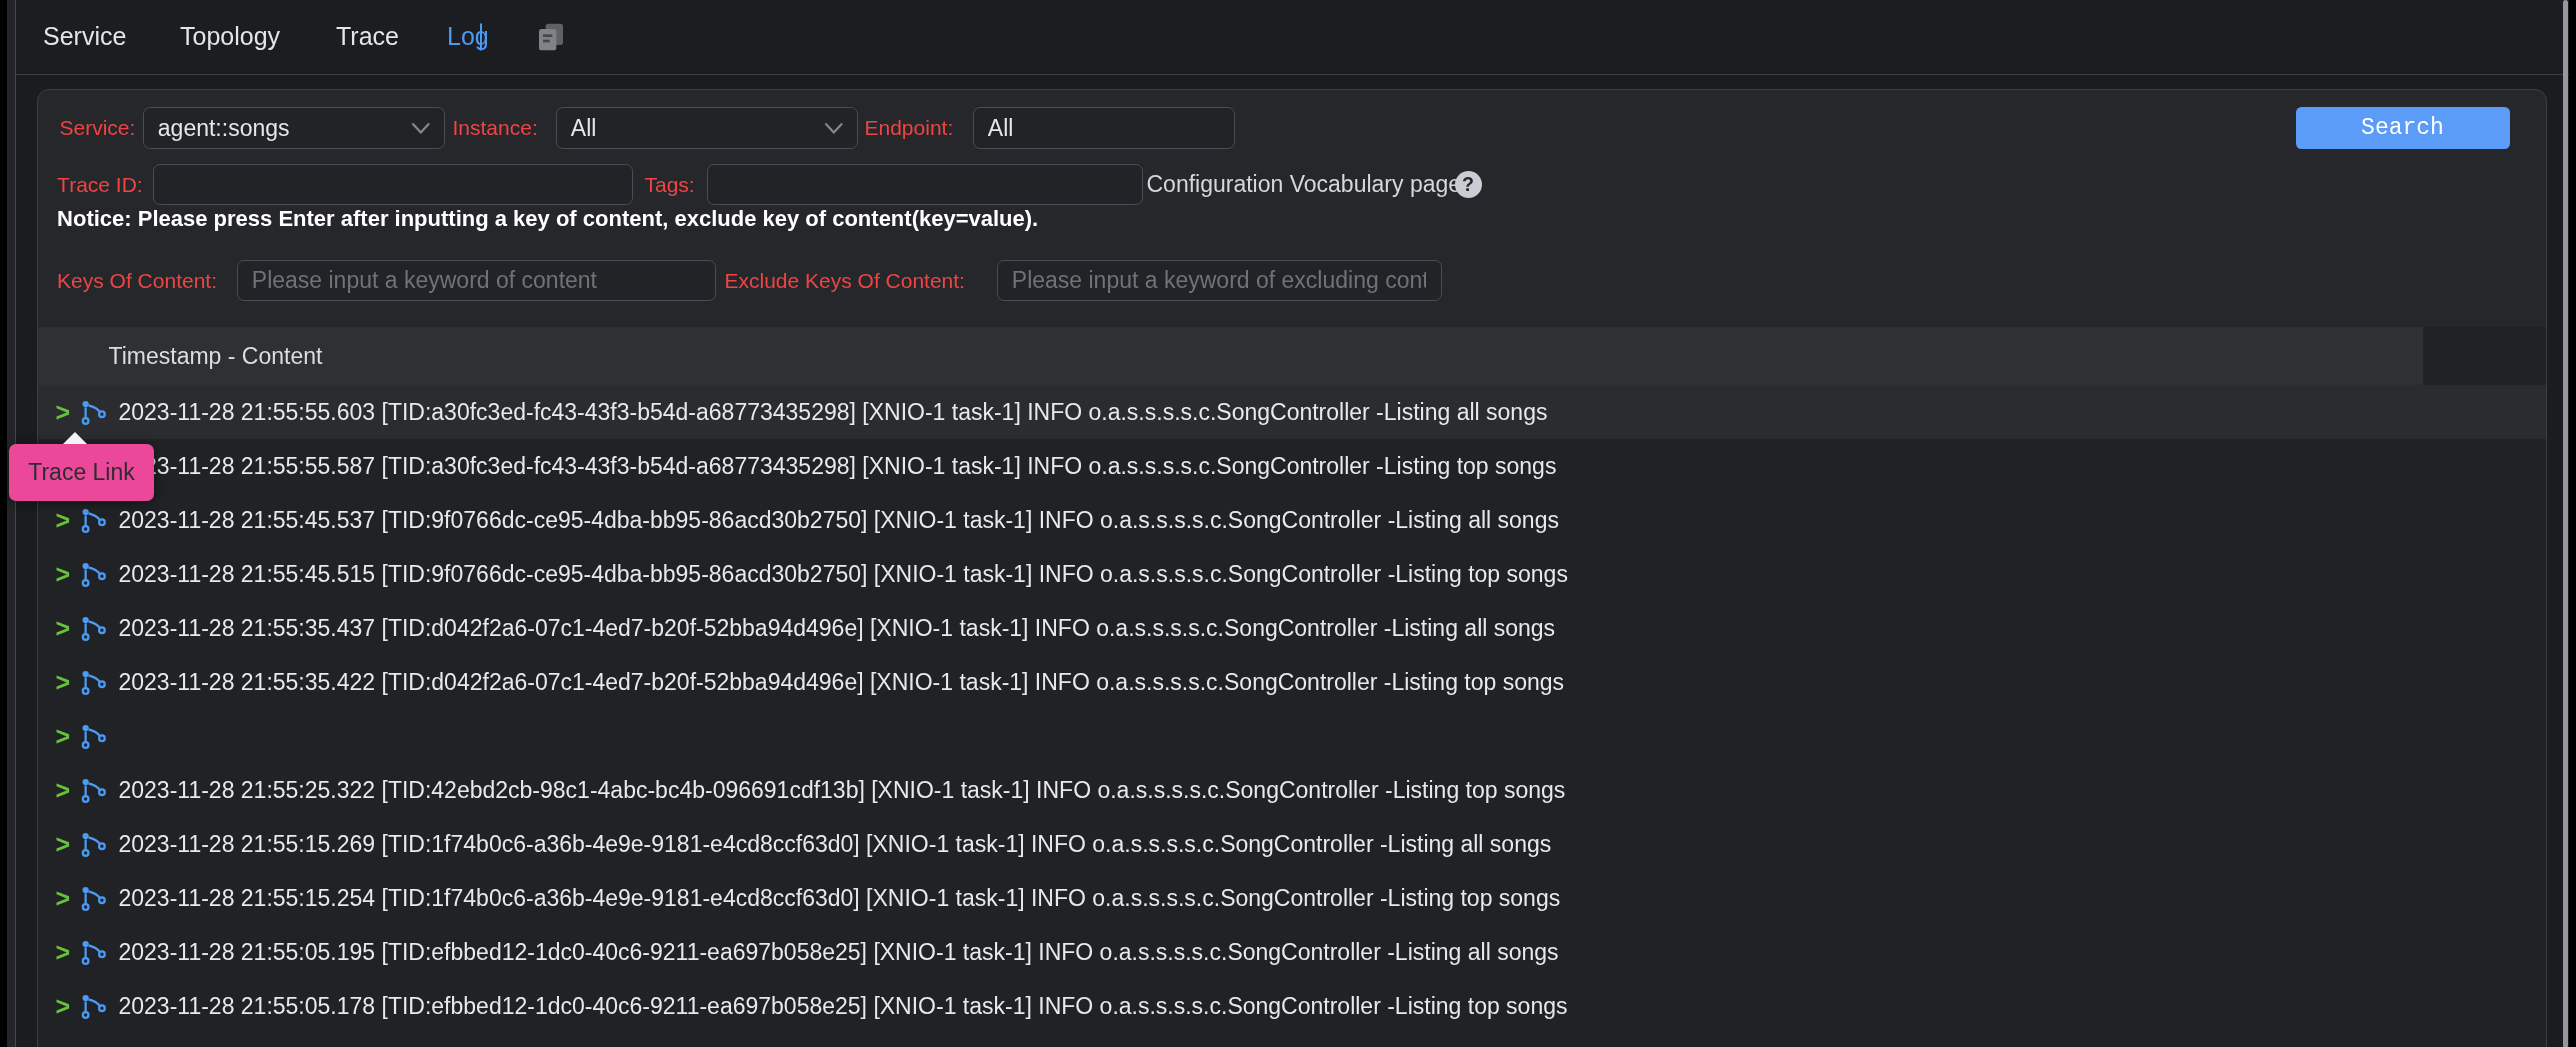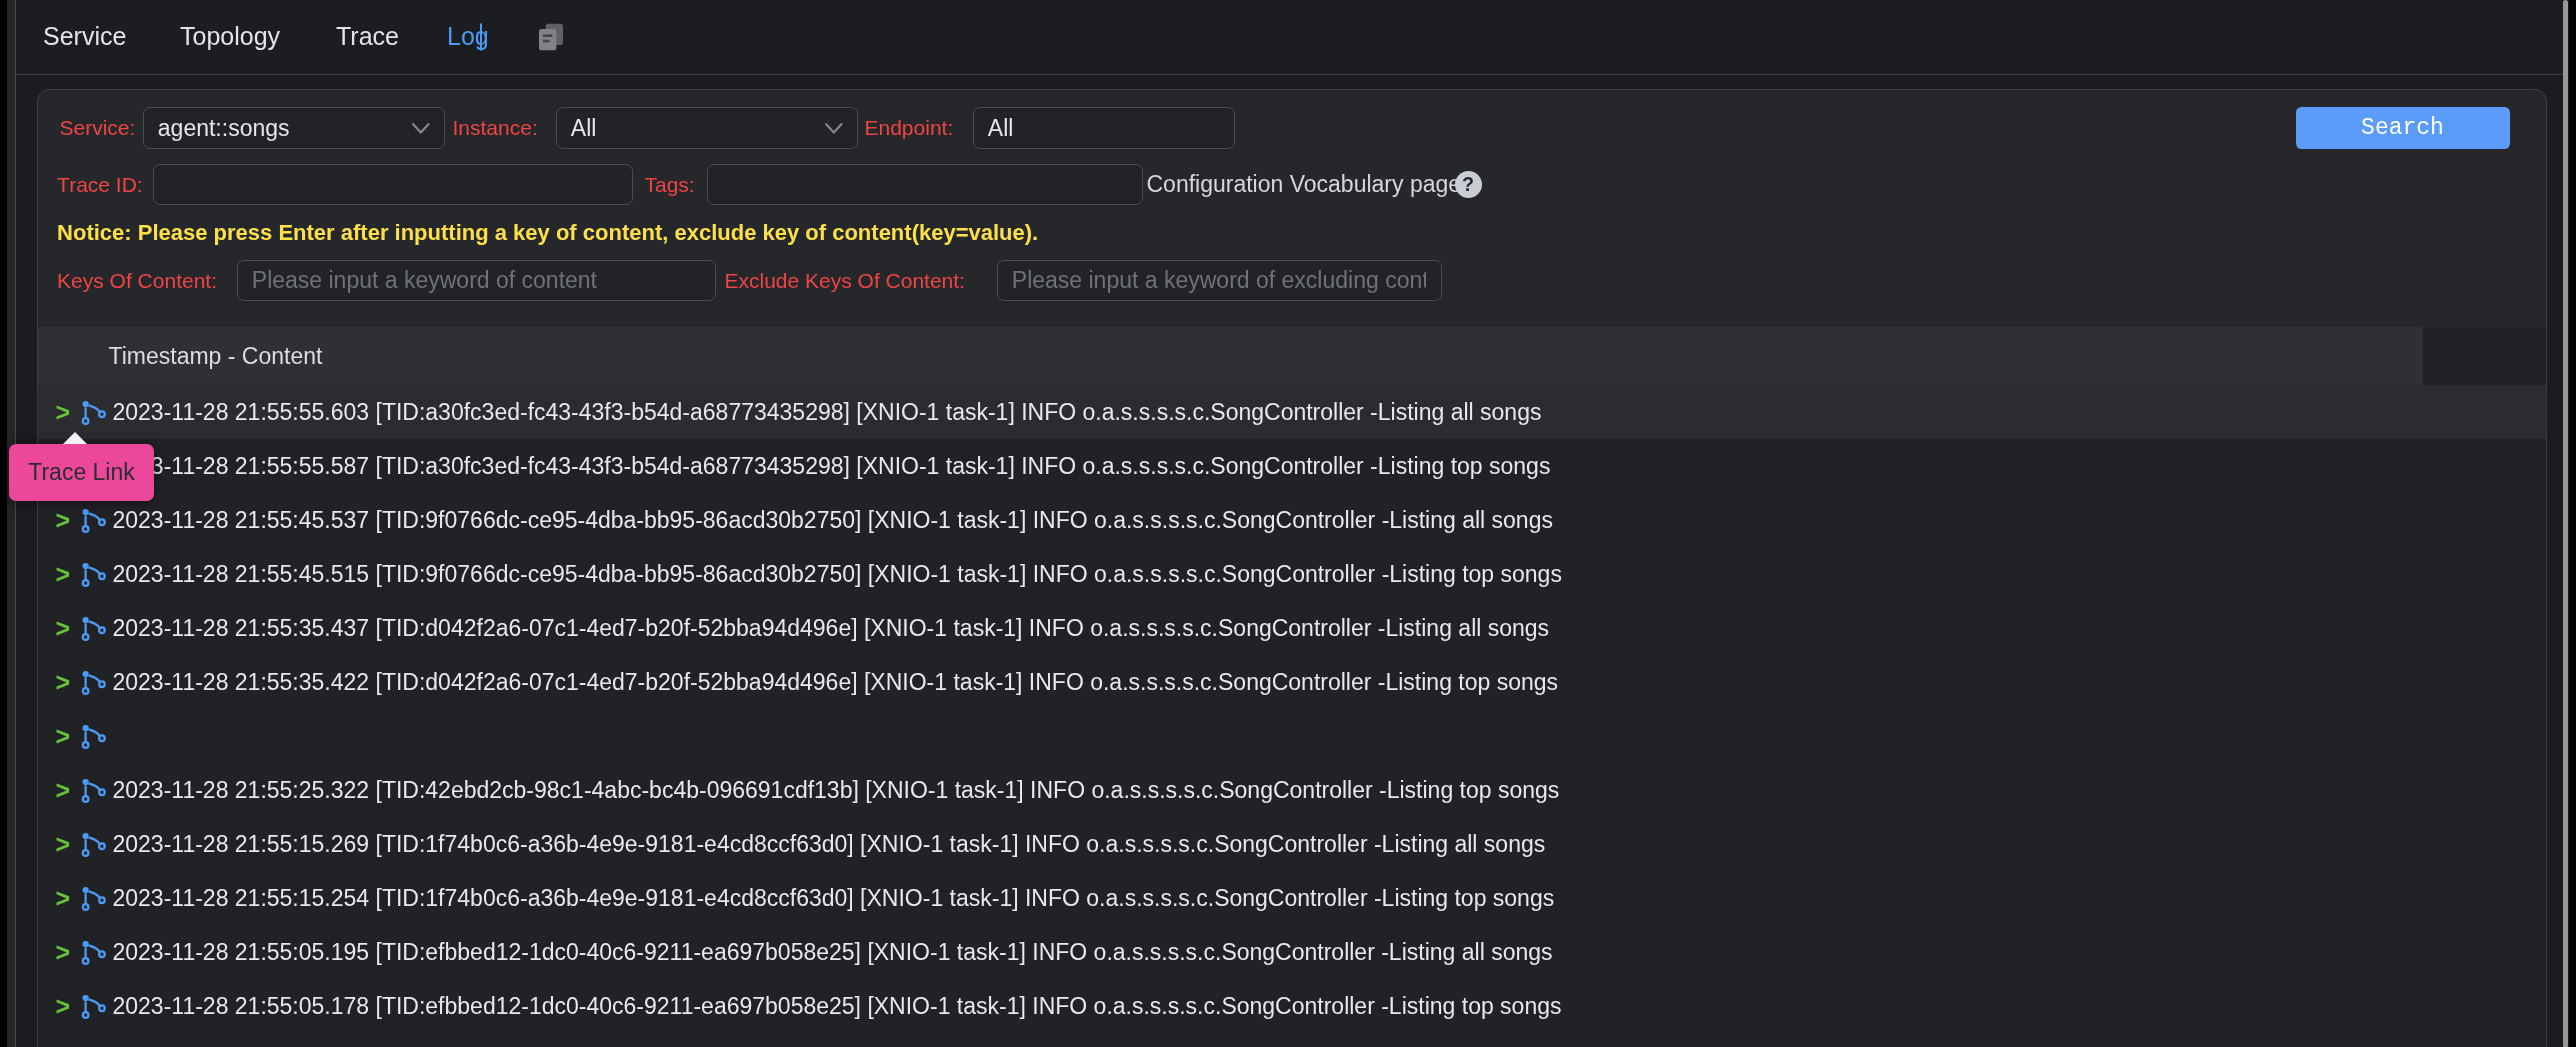--- a/index.html
+++ b/index.html
@@ -44,37 +44,37 @@
   #search-btn{position:absolute;left:2258px;top:17px;width:214px;height:42px;
     background:#5a9cf7;border:none;border-radius:5.4px;color:#fff;font-size:23px;
     cursor:pointer;font-family:Liberation Mono, monospace}
 
   #vocab-link{position:absolute;left:1109px;top:74px;height:41px;line-height:41px;
     color:#d5d7da;font-size:23px;cursor:pointer;white-space:nowrap}
   #help-icon{position:absolute;left:1417px;top:81px;width:27px;height:27px;
     border-radius:50%;background:#c9cdd3;color:#26272b;font-size:19.6px;font-weight:bold;
     text-align:center;line-height:27px;cursor:pointer}
 
-  #notice{position:absolute;left:19.6px;top:130px;font-size:22px;font-weight:bold;
-    color:#fde047;white-space:nowrap}
+  #notice{position:absolute;left:19.6px;top:116px;font-size:22px;font-weight:bold;
+    color:#ffffff;white-space:nowrap}
 
   
   #tbl-header{position:absolute;left:0;top:237px;width:2385px;height:58px;background:#2f3034}
   #tbl-header .txt{position:absolute;left:71px;top:0;height:58px;line-height:58px;
     color:#dcdde0;font-size:23px}
   #tbl-header-rest{position:absolute;left:2385px;right:0;top:237px;height:58px;background:#212226}
 
   
   #log-list{position:absolute;left:0;top:295px;right:0;height:678px;background:#212226}
   .log-row{height:54px;display:flex;align-items:center;white-space:nowrap;cursor:pointer}
   .log-row.hovered{background:#2b2c30}
   .row-chevron{margin-left:18px;width:21.4px;color:#67c23a;font-size:25px;font-weight:600;
     flex:none}
   .row-trace{margin-left:3.6px;width:27px;height:27px;flex:none}
-  .row-text{margin-left:5px;color:#e8e9eb;font-size:23px}
+  .row-text{margin-left:11px;color:#e8e9eb;font-size:23px}
 
   
   #tooltip{position:absolute;left:9px;top:444px;width:145px;height:57px;background:#ec4899;
     border-radius:7.1px;box-shadow:0 1.8px 12.5px rgba(0,0,0,.45);display:flex;align-items:center;
     justify-content:center;color:#2b2d31;font-size:23px;z-index:10}
   #tooltip-caret{position:absolute;left:54px;top:-11.6px;width:0;height:0;
     border-left:12.5px solid transparent;border-right:12.5px solid transparent;
     border-bottom:12.5px solid #f2f3f5}
 </style>
 </head>

